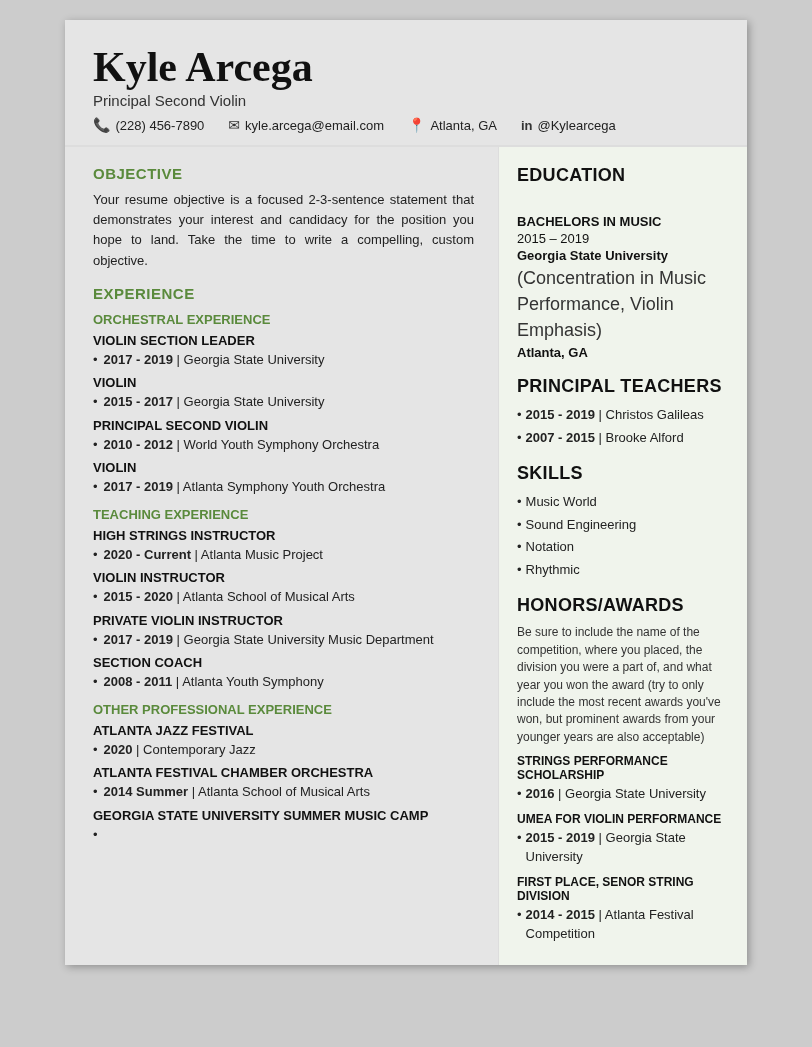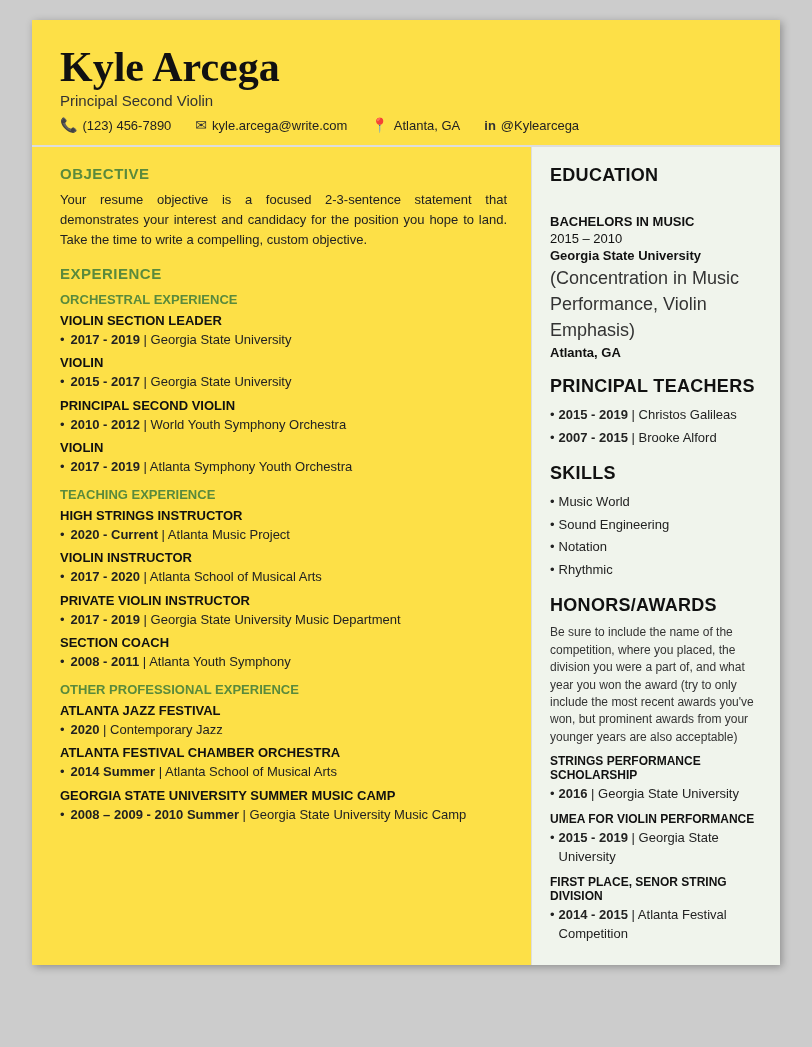--- a/index.html
+++ b/index.html
@@ -6,22 +6,22 @@
     body {
       font-family: Georgia, 'Times New Roman', serif;
       background: #ccc;
       display: flex;
       justify-content: center;
       align-items: flex-start;
       padding: 20px;
       min-height: 1047px;
     }
     .resume {
-      width: 748px;
-      background: #fde047;
+      width: 682px;
+      background: #e5e5e5;
       box-shadow: 2px 2px 8px rgba(0,0,0,0.3);
       display: flex;
       flex-direction: column;
     }
     .resume-header {
       padding: 24px 28px 12px 28px;
       border-bottom: 2px solid #ddd;
     }
     .name {
       font-size: 42px;
@@ -206,25 +206,25 @@
 <body>
 
 <div class="resume">
 
   <div class="resume-header">
     <div class="name">Kyle Arcega</div>
     <div class="title">Principal Second Violin</div>
     <div class="contact-row">
       <div class="contact-item">
         <span class="contact-icon">📞</span>
-        <span>(123) 456-7890</span>
+        <span>(228) 456-7890</span>
       </div>
       <div class="contact-item">
         <span class="contact-icon">✉</span>
-        <span>kyle.arcega@write.com</span>
+        <span>kyle.arcega@email.com</span>
       </div>
       <div class="contact-item">
         <span class="contact-icon">📍</span>
         <span>Atlanta, GA</span>
       </div>
       <div class="contact-item">
         <span class="contact-icon" style="font-style:normal;font-weight:700;font-size:13px;">in</span>
         <span>@Kylearcega</span>
       </div>
     </div>
@@ -280,21 +280,21 @@
         <div class="bullet-item">
           <span class="bullet-dot">•</span>
           <span><strong>2020 - Current</strong> | Atlanta Music Project</span>
         </div>
       </div>
 
       <div>
         <div class="job-title">VIOLIN INSTRUCTOR</div>
         <div class="bullet-item">
           <span class="bullet-dot">•</span>
-          <span><strong>2017 - 2020</strong> | Atlanta School of Musical Arts</span>
+          <span><strong>2015 - 2020</strong> | Atlanta School of Musical Arts</span>
         </div>
       </div>
 
       <div>
         <div class="job-title">PRIVATE VIOLIN INSTRUCTOR</div>
         <div class="bullet-item">
           <span class="bullet-dot">•</span>
           <span><strong>2017 - 2019</strong> | Georgia State University Music Department</span>
         </div>
       </div>
@@ -322,31 +322,30 @@
         <div class="bullet-item">
           <span class="bullet-dot">•</span>
           <span><strong>2014 Summer</strong> | Atlanta School of Musical Arts</span>
         </div>
       </div>
 
       <div>
         <div class="job-title">GEORGIA STATE UNIVERSITY SUMMER MUSIC CAMP</div>
         <div class="bullet-item">
           <span class="bullet-dot">•</span>
-          <span><strong>2008 – 2009 - 2010 Summer</strong> | Georgia State University Music Camp</span>
         </div>
       </div>
 
     </div>
 
     <div class="right-col">
 
       <div class="right-section-title">EDUCATION</div>
       <div class="edu-degree">BACHELORS IN MUSIC</div>
-      <div class="edu-years">2015 – 2010</div>
+      <div class="edu-years">2015 – 2019</div>
       <div class="edu-school">Georgia State University</div>
       <div class="edu-detail">(Concentration in Music Performance, Violin Emphasis)</div>
       <div class="edu-location">Atlanta, GA</div>
 
       <div class="right-section-title">PRINCIPAL TEACHERS</div>
       <div class="right-bullet">
         <span>•</span>
         <span><strong>2015 - 2019</strong> | Christos Galileas</span>
       </div>
       <div class="right-bullet">

